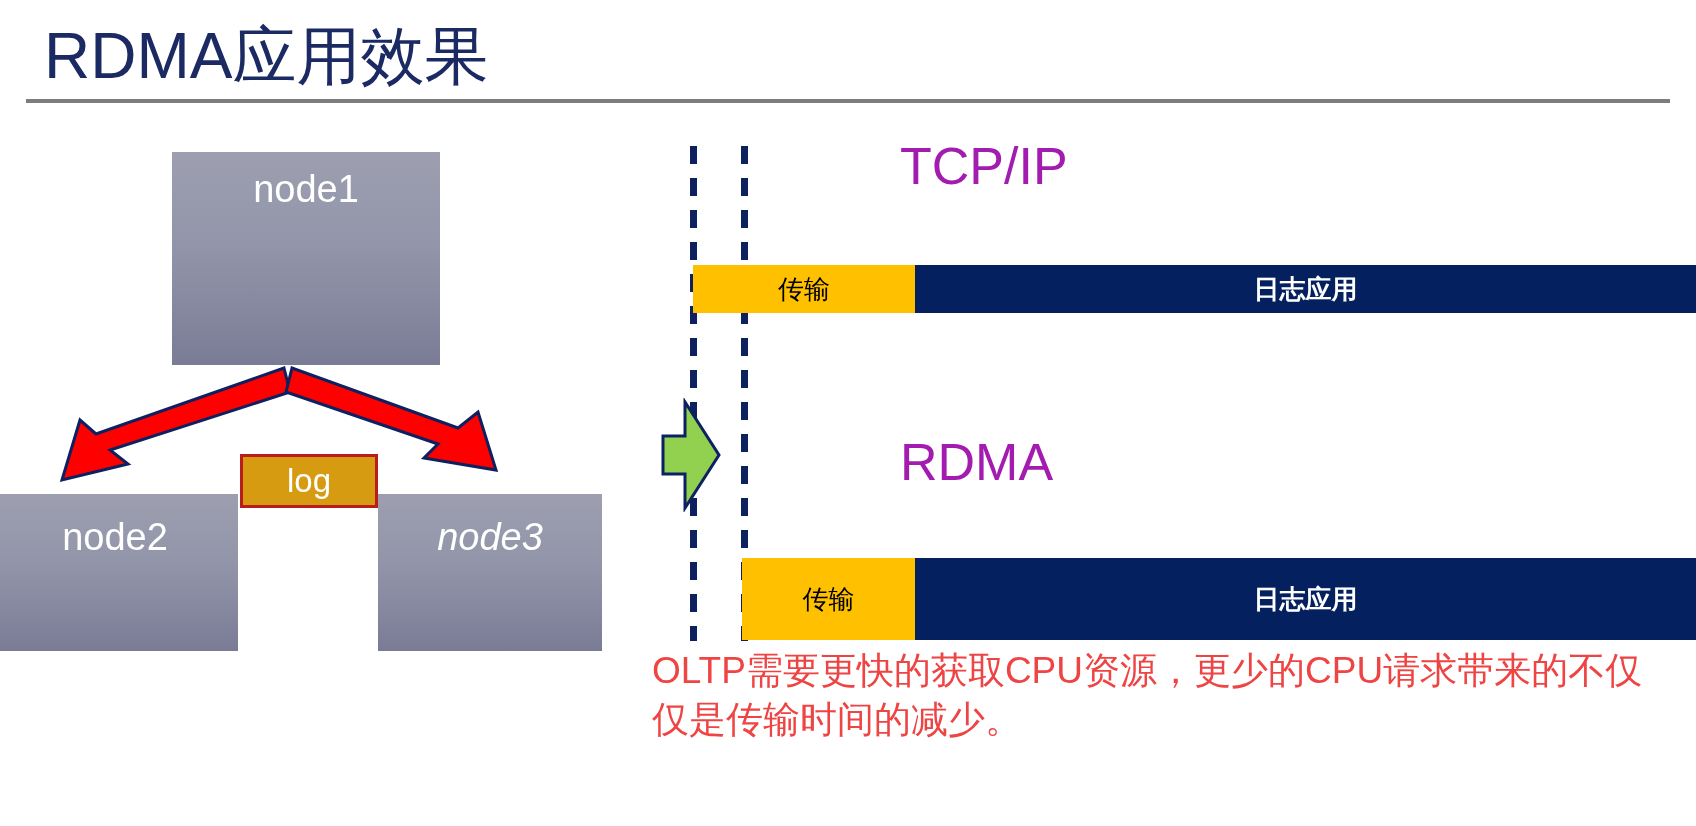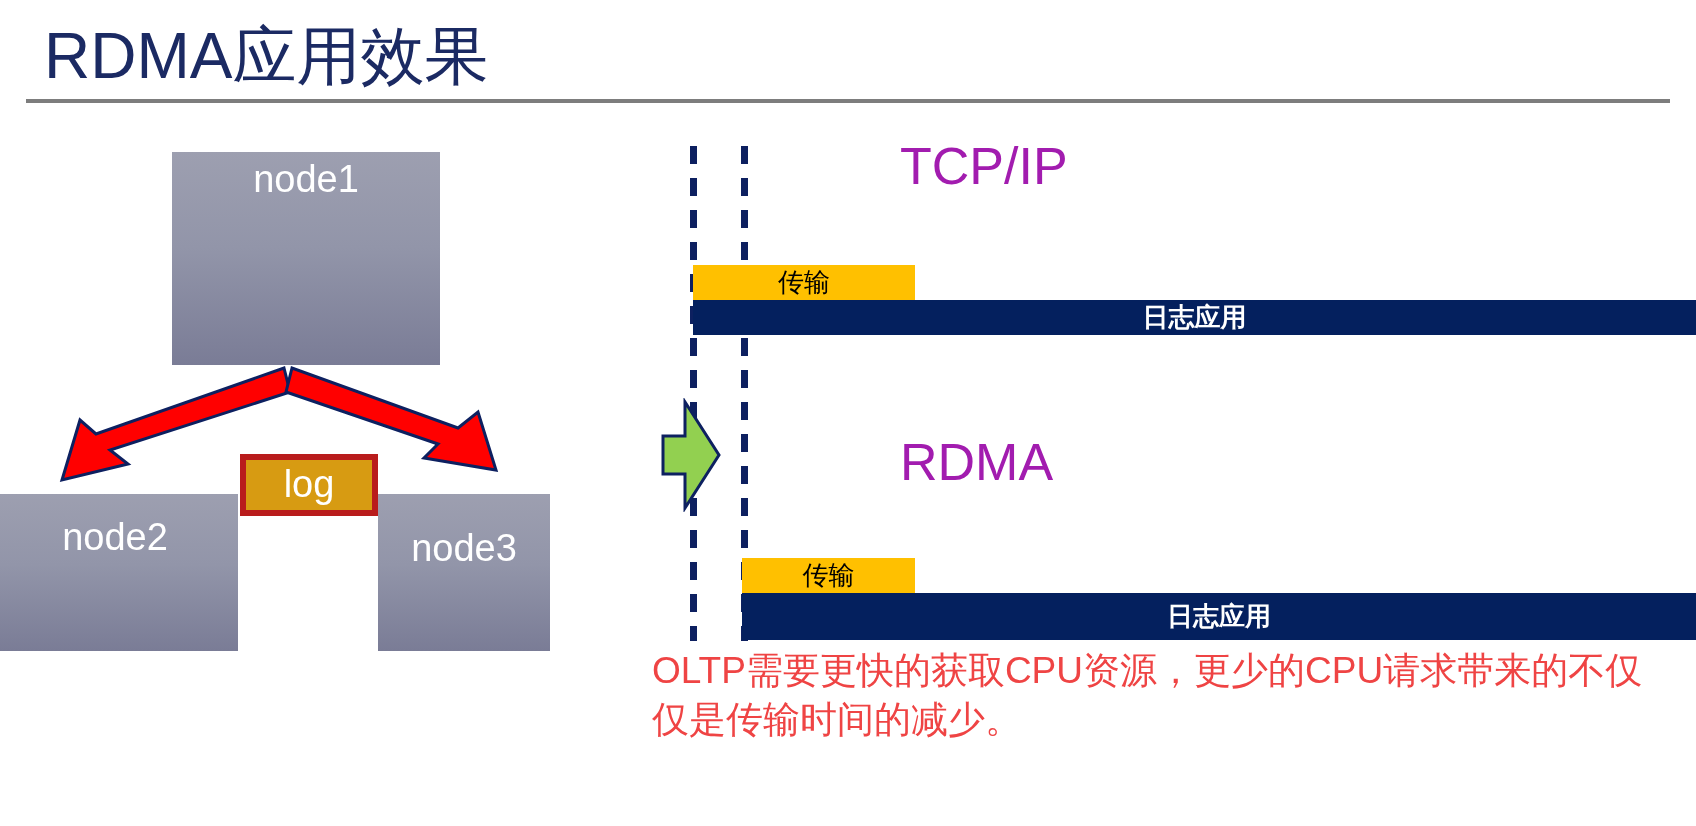--- a/index.html
+++ b/index.html
@@ -46,47 +46,48 @@
     color: #ffffff;
     font-size: 38px;
     text-align: center;
     box-sizing: border-box;
   }
   #node1 {
     left: 172px;
     top: 152px;
     width: 268px;
     height: 213px;
-    padding-top: 6px;
+    padding-top: 16px;
   }
   #node2 {
     left: -8px;
     top: 494px;
     width: 246px;
     height: 157px;
     padding-top: 22px;
   }
   #node3 {
     left: 378px;
     top: 494px;
-    width: 172px;
+    width: 224px;
     height: 157px;
-    padding-top: 33px;
+    padding-top: 22px;
+    font-style: italic;
   }
   #log-box {
     position: absolute;
     left: 240px;
     top: 454px;
     width: 138px;
-    height: 62px;
+    height: 54px;
     background: #d79b12;
-    border: 6px solid #b91c1c;
+    border: 3px solid #b91c1c;
     box-sizing: border-box;
     color: #ffffff;
-    font-size: 38px;
+    font-size: 33px;
     line-height: 48px;
     text-align: center;
   }
   #arrows {
     position: absolute;
     left: 0px;
     top: 360px;
     width: 560px;
     height: 140px;
   }
@@ -100,21 +101,20 @@
     background-repeat: repeat-y;
   }
   #dash-a { left: 690px; top: 146px; height: 495px; }
   #dash-b { left: 741px; top: 146px; height: 495px; }
 
   .band {
     position: absolute;
     height: 48px;
     display: flex;
     align-items: stretch;
-    flex-direction: column;
   }
   .seg-transfer {
     background: #ffc000;
     color: #000000;
     font-size: 26px;
     display: flex;
     align-items: center;
     justify-content: center;
   }
   .seg-apply {

